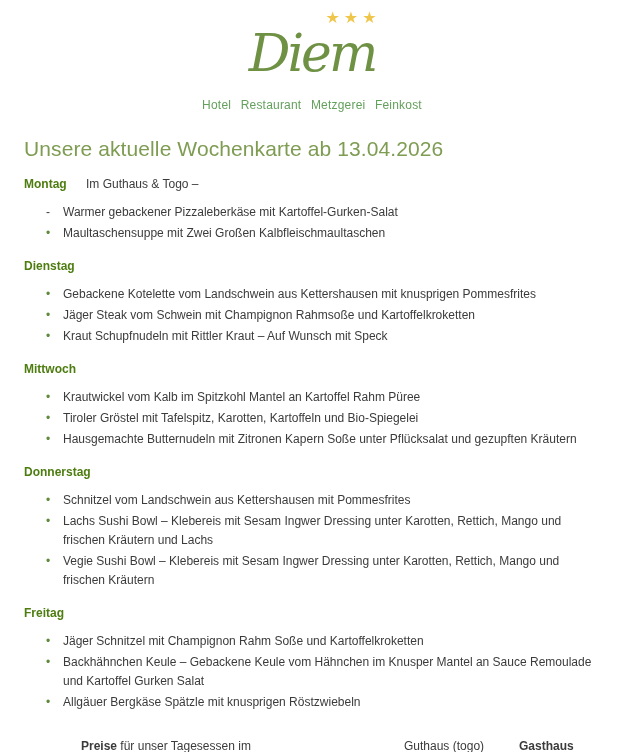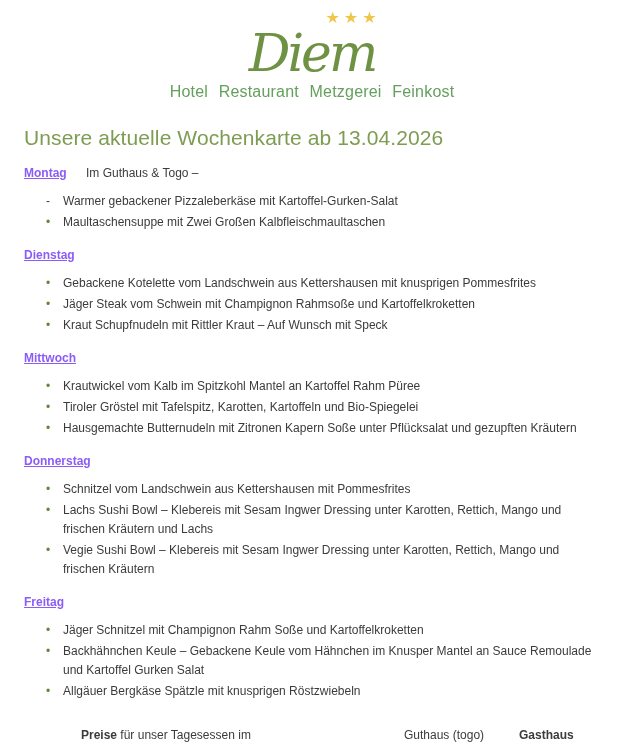--- a/index.html
+++ b/index.html
@@ -40,39 +40,39 @@
     margin-top: 17px;
     font-family: "DejaVu Serif", serif;
     font-style: italic;
     font-weight: normal;
     font-size: 52px;
     line-height: 1;
     letter-spacing: -3px;
     color: var(--logo-green);
   }
   .logo-subtitle {
-    margin-top: 4px;
-    font-size: 16px;
+    margin-top: 19px;
+    font-size: 12px;
     color: var(--subtitle-green);
     word-spacing: 6px;
     letter-spacing: 0.2px;
   }
 
   
   .page-title {
     margin: 25px 0 0 0;
     font-size: 21px;
     font-weight: 400;
     color: var(--title-green);
     letter-spacing: 0.1px;
   }
 
   
   .day-heading { margin-top: 15px; line-height: 16px; }
-  .day-name { font-weight: bold; color: #8b5cf6; text-decoration: underline; }
+  .day-name { font-weight: bold; color: #4d7c0f; }
   .day-suffix { color: var(--text); padding-left: 16px; }
   .items { margin-top: 11px; }
   .menu-item { display: flex; line-height: 19px; margin-bottom: 2px; }
   .marker {
     flex: 0 0 17px;
     margin-left: 22px;
     text-align: left;
   }
   .marker.dot { color: var(--bullet-green); }
   .marker.dash { color: var(--text); }

